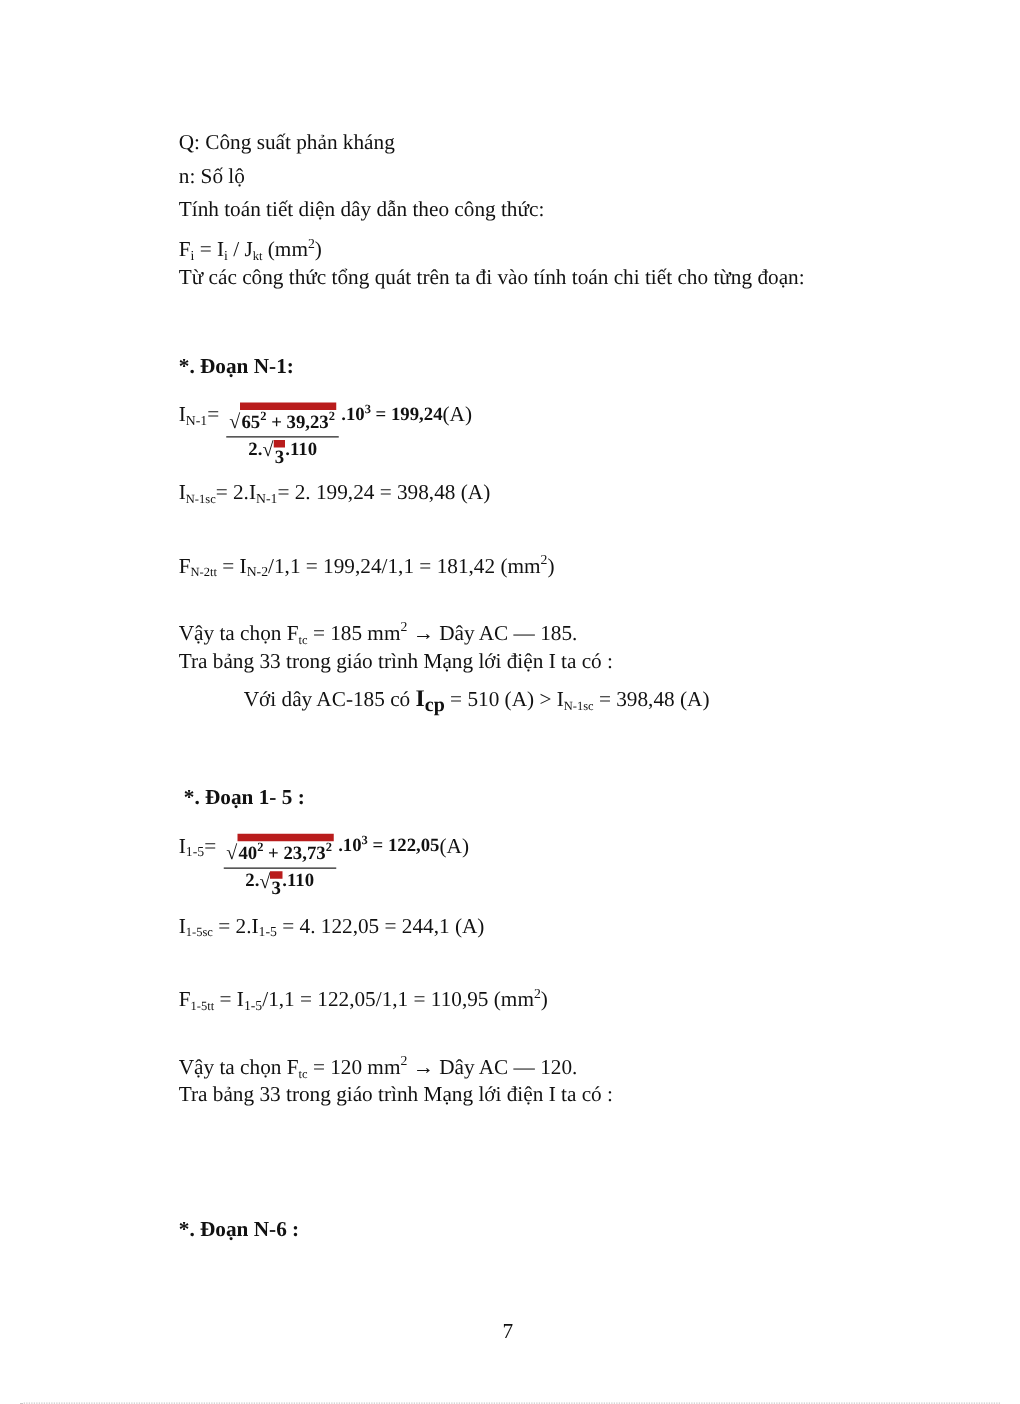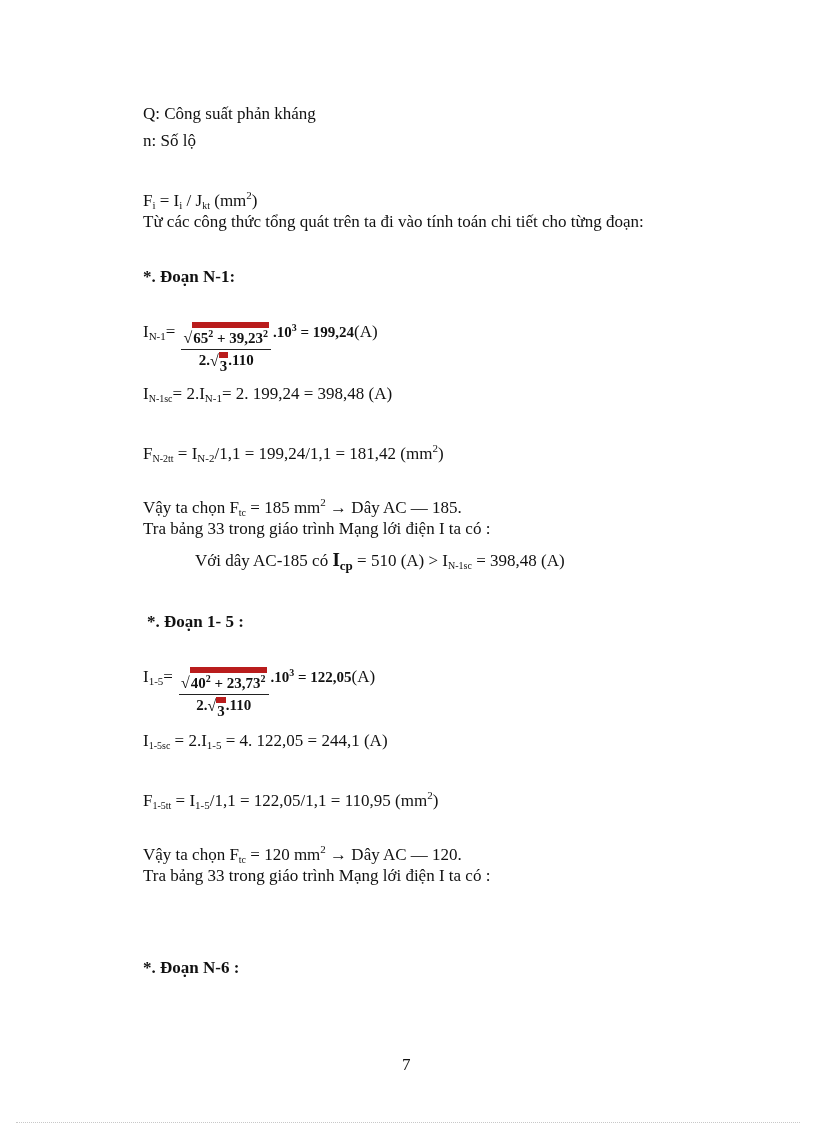--- a/index.html
+++ b/index.html
@@ -1,45 +1,46 @@
 <!DOCTYPE html>
 <html><head>
   <meta charset="utf-8">
   <style>
     html, body { margin: 0; padding: 0; background: #ffffff; }
     body { width: 816px; height: 1123px; position: relative; overflow: hidden;
            font-family: "Liberation Serif", "DejaVu Serif", serif; color: #111; }
     .page { position: absolute; left: 0; top: 0; width: 816px; height: 1123px; }
     .line { position: absolute; left: 143px; font-size: 17px; line-height: 20px; white-space: nowrap; }
     .indent { left: 195px; }
-    .heading { font-weight: bold; font-size: 17px; }
+    .heading { font-weight: bold; font-size: 17px; margin-top: 16px; }
     .sub { font-size: 11px; vertical-align: -3px; }
     .subsm { font-size: 10px; vertical-align: -3px; }
     .sup { font-size: 11px; vertical-align: 7px; }
     .icp { font-weight: bold; font-size: 19px; font-family: "Liberation Serif", serif; }
-    .icp .s { font-size: 13px; vertical-align: -4px; font-weight: bold; }
+    .icp .s { font-size: 16px; vertical-align: -4px; font-weight: bold; }
     .formula { position: absolute; left: 143px; display: flex; align-items: flex-start; font-size: 17px; white-space: nowrap; }
     .frac { display: inline-flex; flex-direction: column; align-items: center; margin: 0 2px 0 6px;
             font-weight: bold; font-size: 15px; font-family: "Liberation Serif", serif; }
     .num { padding: 0 2px 2px 2px; border-bottom: 1px solid #222; display: flex; align-items: flex-end; }
     .den { padding-top: 2px; display: flex; align-items: flex-start; }
     .rad { border-top: 6px solid #b91c1c; padding: 0 1px; }
     .radsign { font-weight: normal; font-size: 16px; }
     .fb { font-weight: bold; font-size: 15px; }
     .fsup { font-size: 10px; vertical-align: 6px; font-weight: bold; }
     .page-num { position: absolute; left: 402px; top: 1055px; font-size: 17px; }
     .dotted { position: absolute; left: 16px; right: 16px; top: 1122px; border-top: 1px dotted #c8c8c8; }
   </style>
 </head>
 <body>
 
 <div class="page">
 
   <div class="line" style="top:104px">Q: Công suất phản kháng</div>
   <div class="line" style="top:131px">n: Số lộ</div>
+  <div class="line" style="top:158px">Tính toán tiết diện dây dẫn theo công thức:</div>
   <div class="line" style="top:185px">
     <span>F</span><span class="sub">i</span><span> = I</span><span class="sub">i</span><span> / J</span><span class="subsm">kt</span><span>  (mm</span><span class="sup">2</span><span>)</span>
   </div>
   <div class="line" style="top:212px">Từ các công thức tổng quát trên ta đi vào tính toán chi tiết cho từng đoạn:</div>
 
   <div class="line heading" style="top:267px">*. Đoạn N-1:</div>
 
   <div class="formula" style="top:322px">
     <span><span>I</span><span class="sub">N-1</span><span>= </span></span>
     <span class="frac">

